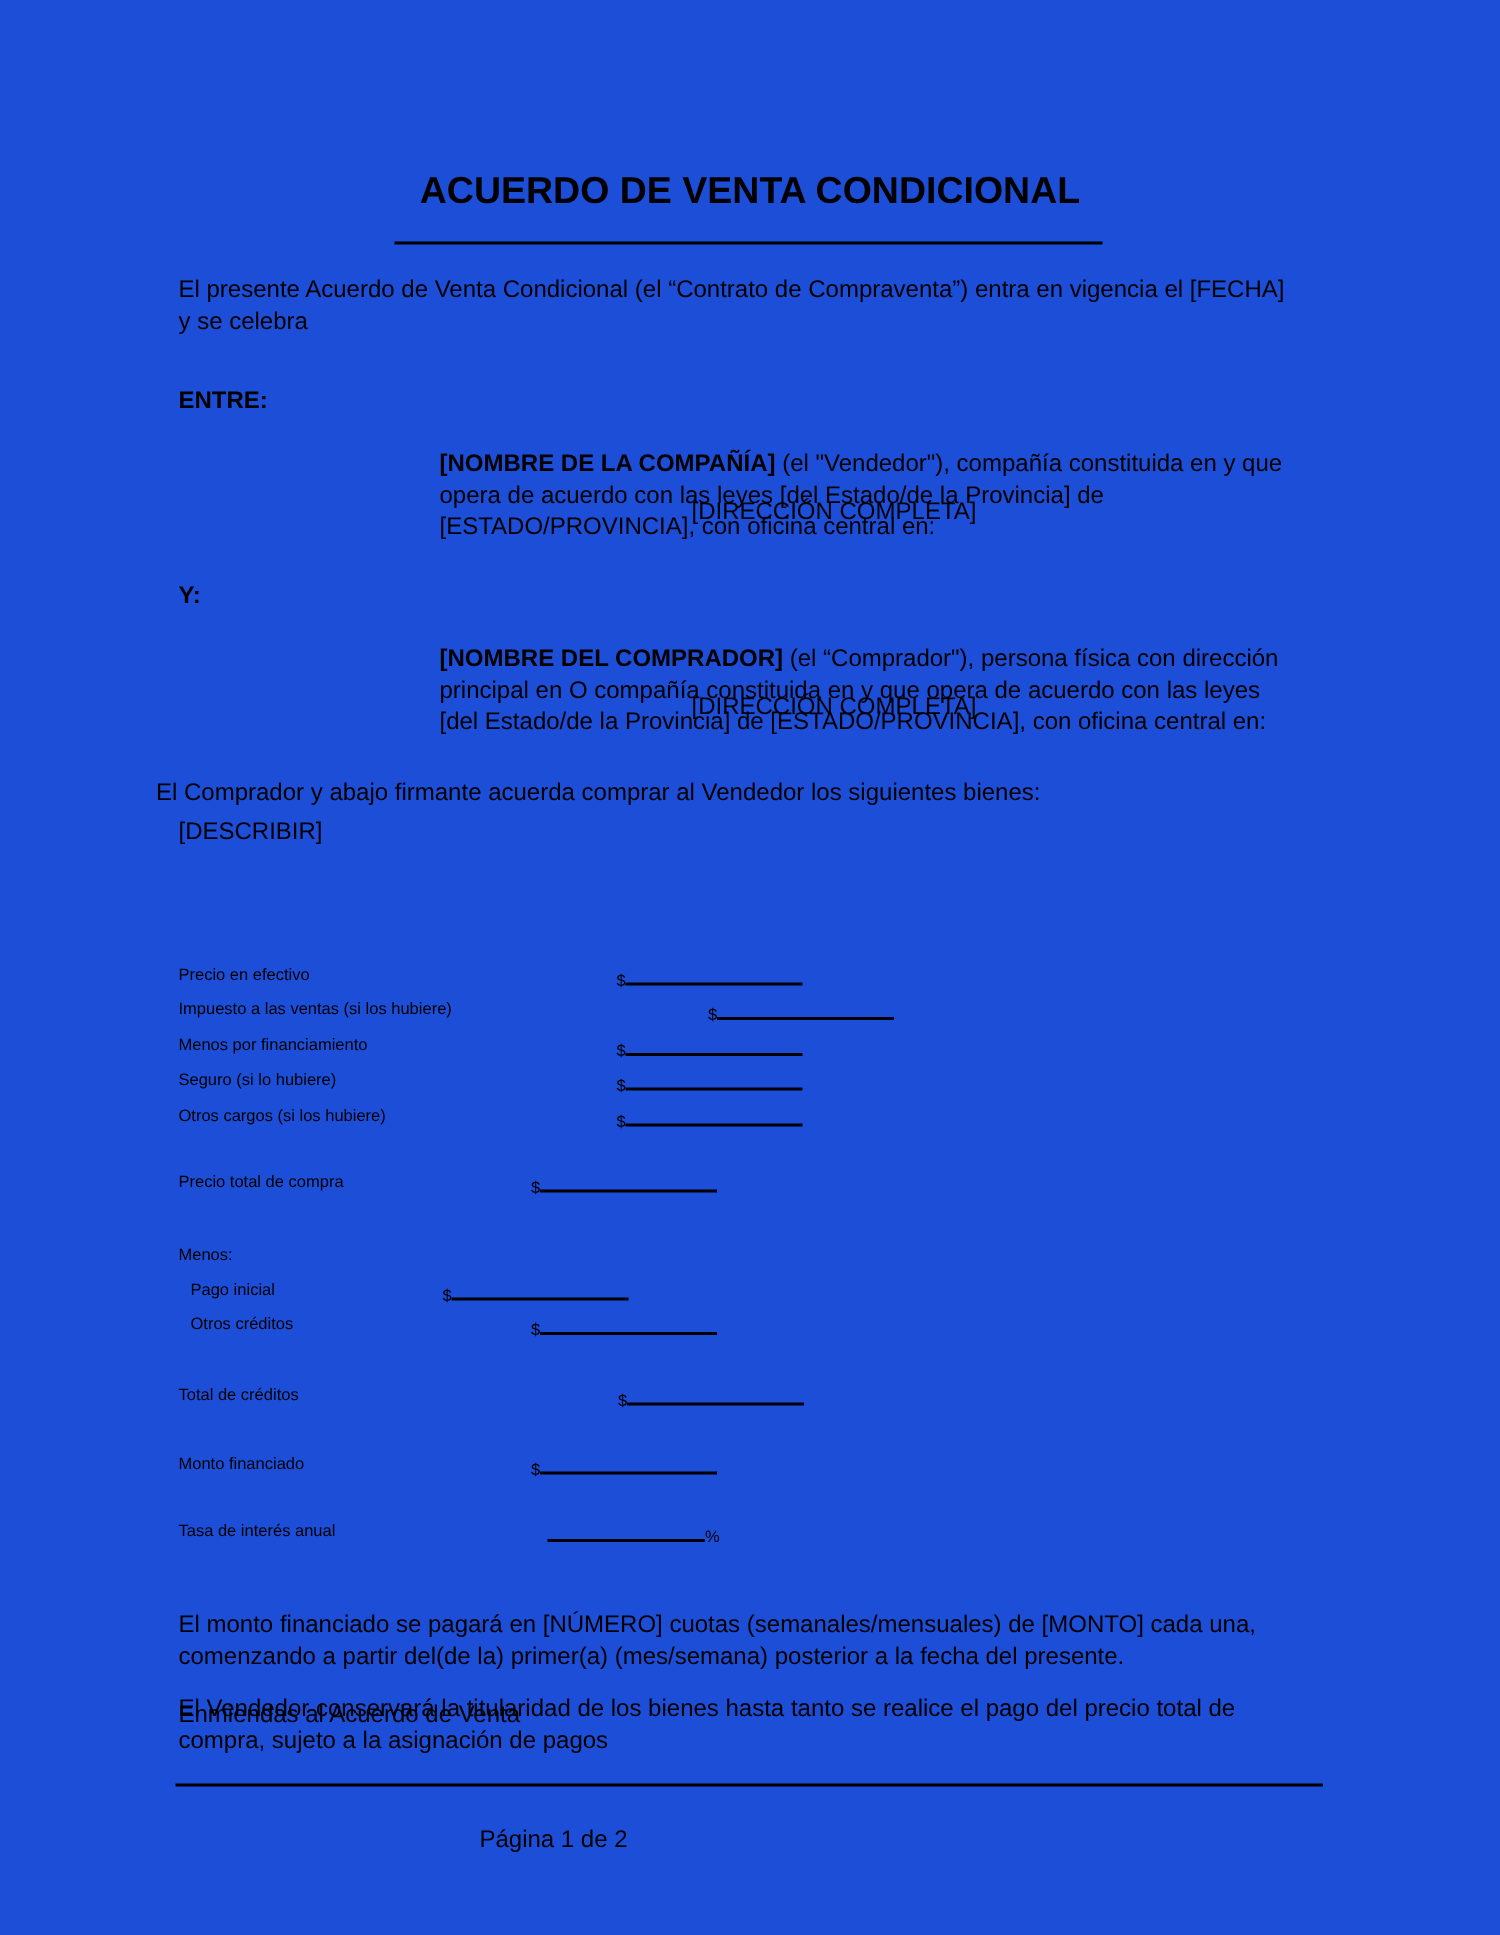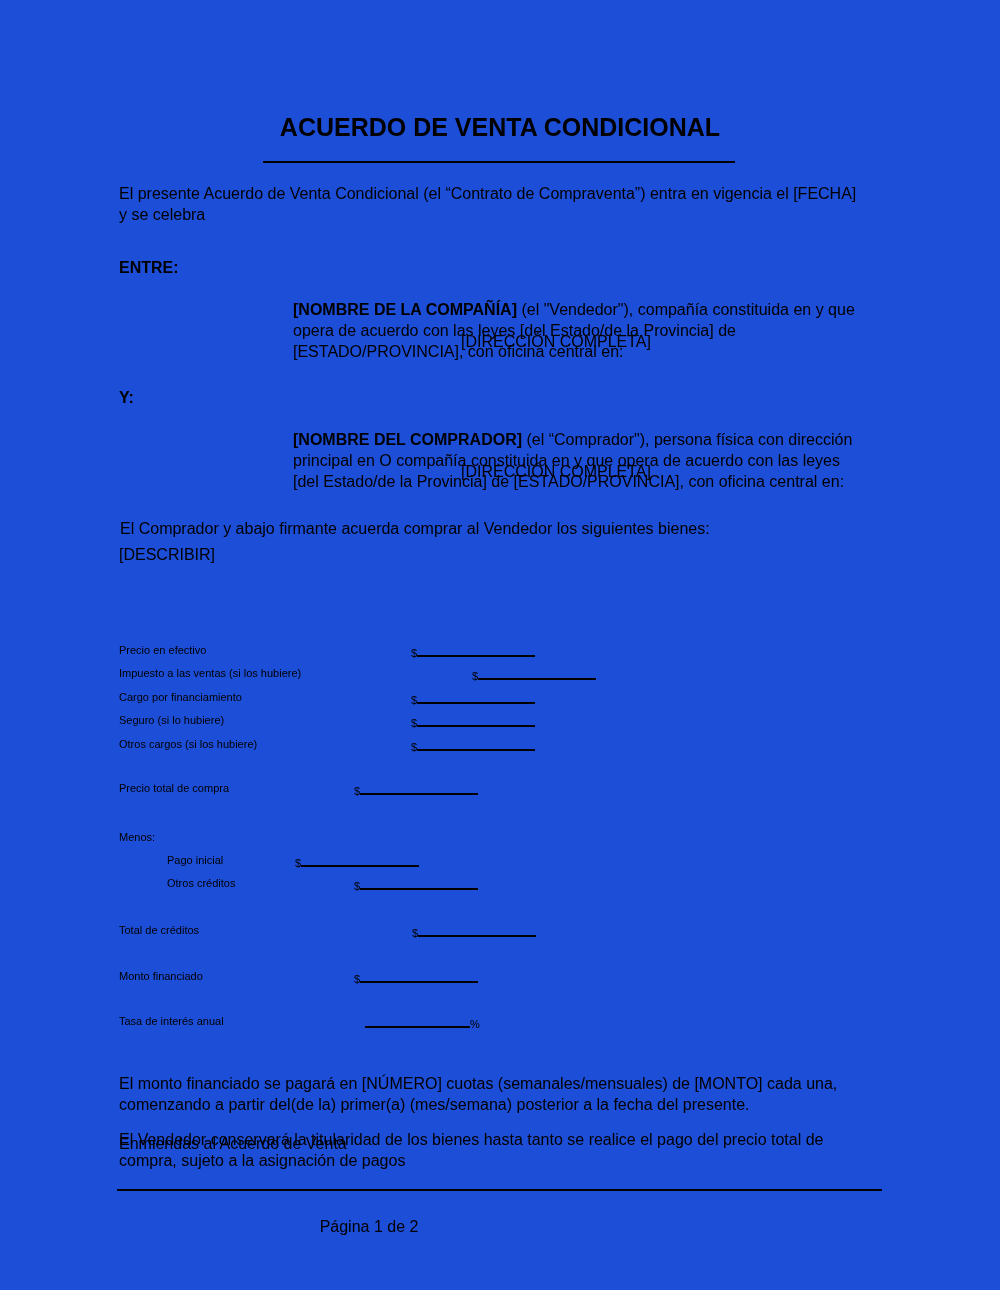--- a/index.html
+++ b/index.html
@@ -52,21 +52,21 @@
   .addr { padding-left: 174px; text-align: center; }
   .money-row {
     position: absolute;
     left: 119px;
     width: 700px;
     height: 22px;
     font-size: 11px;
     line-height: 21px;
   }
   .money-row .lbl { position: absolute; left: 0; top: 0; white-space: nowrap; }
-  .money-row .lbl.ind { left: 8px; margin-left: 40px; }
+  .money-row .lbl.ind { left: 8px; }
   .money-row .amount { position: absolute; top: 0; white-space: nowrap; }
   .blank {
     display: inline-block;
     height: 17px;
     border-bottom: 2px solid #000000;
     vertical-align: baseline;
   }
   .w118 { width: 118px; }
   .w105 { width: 105px; }
   .amt-292 { left: 292px; }
@@ -104,34 +104,34 @@
   <div class="txt addr" style="top:331px; left:119px; width:700px;">[DIRECCIÓN COMPLETA]</div>
 
   <div class="txt party-row" style="top:387px; left:119px;">
     <span class="party-label">Y:</span>
     <span class="party-body"><span class="bold">[NOMBRE DEL COMPRADOR]</span><span> (el “Comprador"), persona física con dirección
 principal en O compañía constituida en y que opera de acuerdo con las leyes
 [del Estado/de la Provincia] de [ESTADO/PROVINCIA], con oficina central en:</span></span>
   </div>
   <div class="txt addr" style="top:461px; left:119px; width:700px;">[DIRECCIÓN COMPLETA]</div>
 
-  <div class="txt" style="top:518px; left:120px; width:820px;">El Comprador y abajo firmante acuerda comprar al Vendedor los siguientes bienes:</div>
+  <div class="txt" style="top:518px; left:104px; width:820px;">El Comprador y abajo firmante acuerda comprar al Vendedor los siguientes bienes:</div>
 
   <div class="txt" style="top:544px; left:119px; width:400px;">[DESCRIBIR]</div>
 
   <div class="money-row" style="top:640px;">
     <span class="lbl">Precio en efectivo</span>
     <span class="amount amt-292"><span>$</span><span class="blank w118"></span></span>
   </div>
   <div class="money-row" style="top:663px;">
     <span class="lbl">Impuesto a las ventas (si los hubiere)</span>
     <span class="amount amt-353"><span>$</span><span class="blank w118"></span></span>
   </div>
   <div class="money-row" style="top:687px;">
-    <span class="lbl">Cargo por financiamiento</span>
+    <span class="lbl">Menos por financiamiento</span>
     <span class="amount amt-292"><span>$</span><span class="blank w118"></span></span>
   </div>
   <div class="money-row" style="top:710px;">
     <span class="lbl">Seguro (si lo hubiere)</span>
     <span class="amount amt-292"><span>$</span><span class="blank w118"></span></span>
   </div>
   <div class="money-row" style="top:734px;">
     <span class="lbl">Otros cargos (si los hubiere)</span>
     <span class="amount amt-292"><span>$</span><span class="blank w118"></span></span>
   </div>

